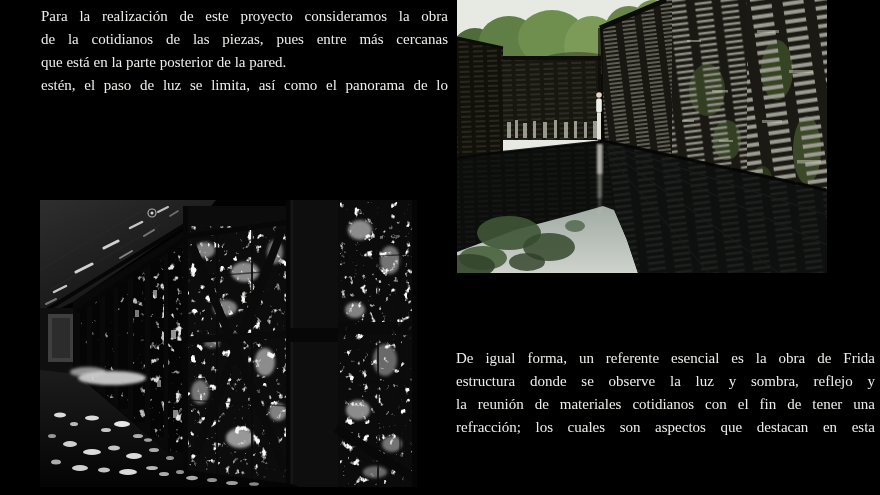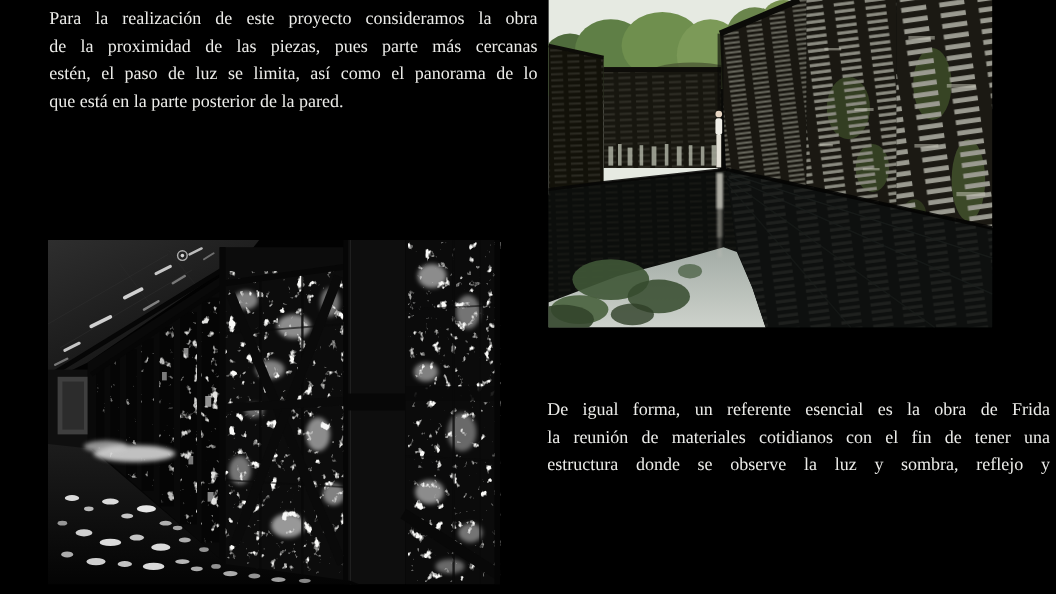--- a/index.html
+++ b/index.html
@@ -2,36 +2,36 @@
 <html><head>
 <meta charset="utf-8">
 <style>
   html,body{margin:0;padding:0;background:#000;}
   .stage{position:relative;width:880px;height:495px;background:#000;overflow:hidden;
          font-family:"Liberation Serif",serif;}
   .para{position:absolute;color:#ededea;font-size:15px;line-height:23px;}
   .para .tline{text-align:justify;text-align-last:justify;height:23px;overflow:hidden;white-space:normal;}
   .para .tline.last{text-align-last:left;}
   .para1{left:41px;top:5px;width:407px;}
-  .para2{left:456px;top:331px;width:419px;}
+  .para2{left:456px;top:347px;width:419px;}
   figure.photo{position:absolute;margin:0;padding:0;}
   .photoA{left:457px;top:0;width:370px;height:273px;}
   .photoB{left:40px;top:200px;width:377px;height:287px;}
   figure.photo svg{display:block;width:100%;height:100%;}
 </style>
 </head>
 <body>
 
 <div class="stage">
 
   <div class="para para1">
     <div class="tline">Para la realización de este proyecto consideramos la obra</div>
-    <div class="tline">de la proximidad de las piezas, pues parte más cercanas</div>
+    <div class="tline">de la cotidianos de las piezas, pues entre más cercanas</div>
+    <div class="tline last">que está en la parte posterior de la pared.</div>
     <div class="tline">estén, el paso de luz se limita, así como el panorama de lo</div>
-    <div class="tline last">que está en la parte posterior de la pared.</div>
   </div>
 
   <figure class="photo photoA" aria-label="Serpentine Pavilion 2018: dark stacked-tile lattice walls around a reflecting pool, visitor in white at the corner, trees above">
     <svg viewBox="0 0 370 273" preserveAspectRatio="none">
       <defs>
         <pattern id="a-slatsS" patternUnits="userSpaceOnUse" width="20" height="4" patternTransform="rotate(-7)">
           <rect x="1" y="1.2" width="13" height="1.7" fill="#6d6d63"></rect>
         </pattern>
         <pattern id="a-slatsM" patternUnits="userSpaceOnUse" width="26" height="6" patternTransform="rotate(-7)">
           <rect x="1.5" y="1.8" width="17" height="2.6" fill="#8a8a80"></rect>
@@ -333,17 +333,18 @@
           <ellipse cx="172" cy="280" rx="5" ry="2" opacity="0.6"></ellipse>
             <ellipse cx="192" cy="283" rx="6" ry="2" opacity="0.65"></ellipse>
           <ellipse cx="214" cy="284" rx="5" ry="1.8" opacity="0.55"></ellipse>
         </g>
       </g>
     </svg>
   </figure>
 
   <div class="para para2">
     <div class="tline">De igual forma, un referente esencial es la obra de Frida</div>
+    <div class="tline">estructura donde se observe la luz y sombra, reflejo y</div>
     <div class="tline">la reunión de materiales cotidianos con el fin de tener una</div>
-    <div class="tline">estructura donde se observe la luz y sombra, reflejo y</div>
+    <div class="tline">refracción; los cuales son aspectos que destacan en esta</div>
   </div>
 
 </div>
 
 </body></html>

